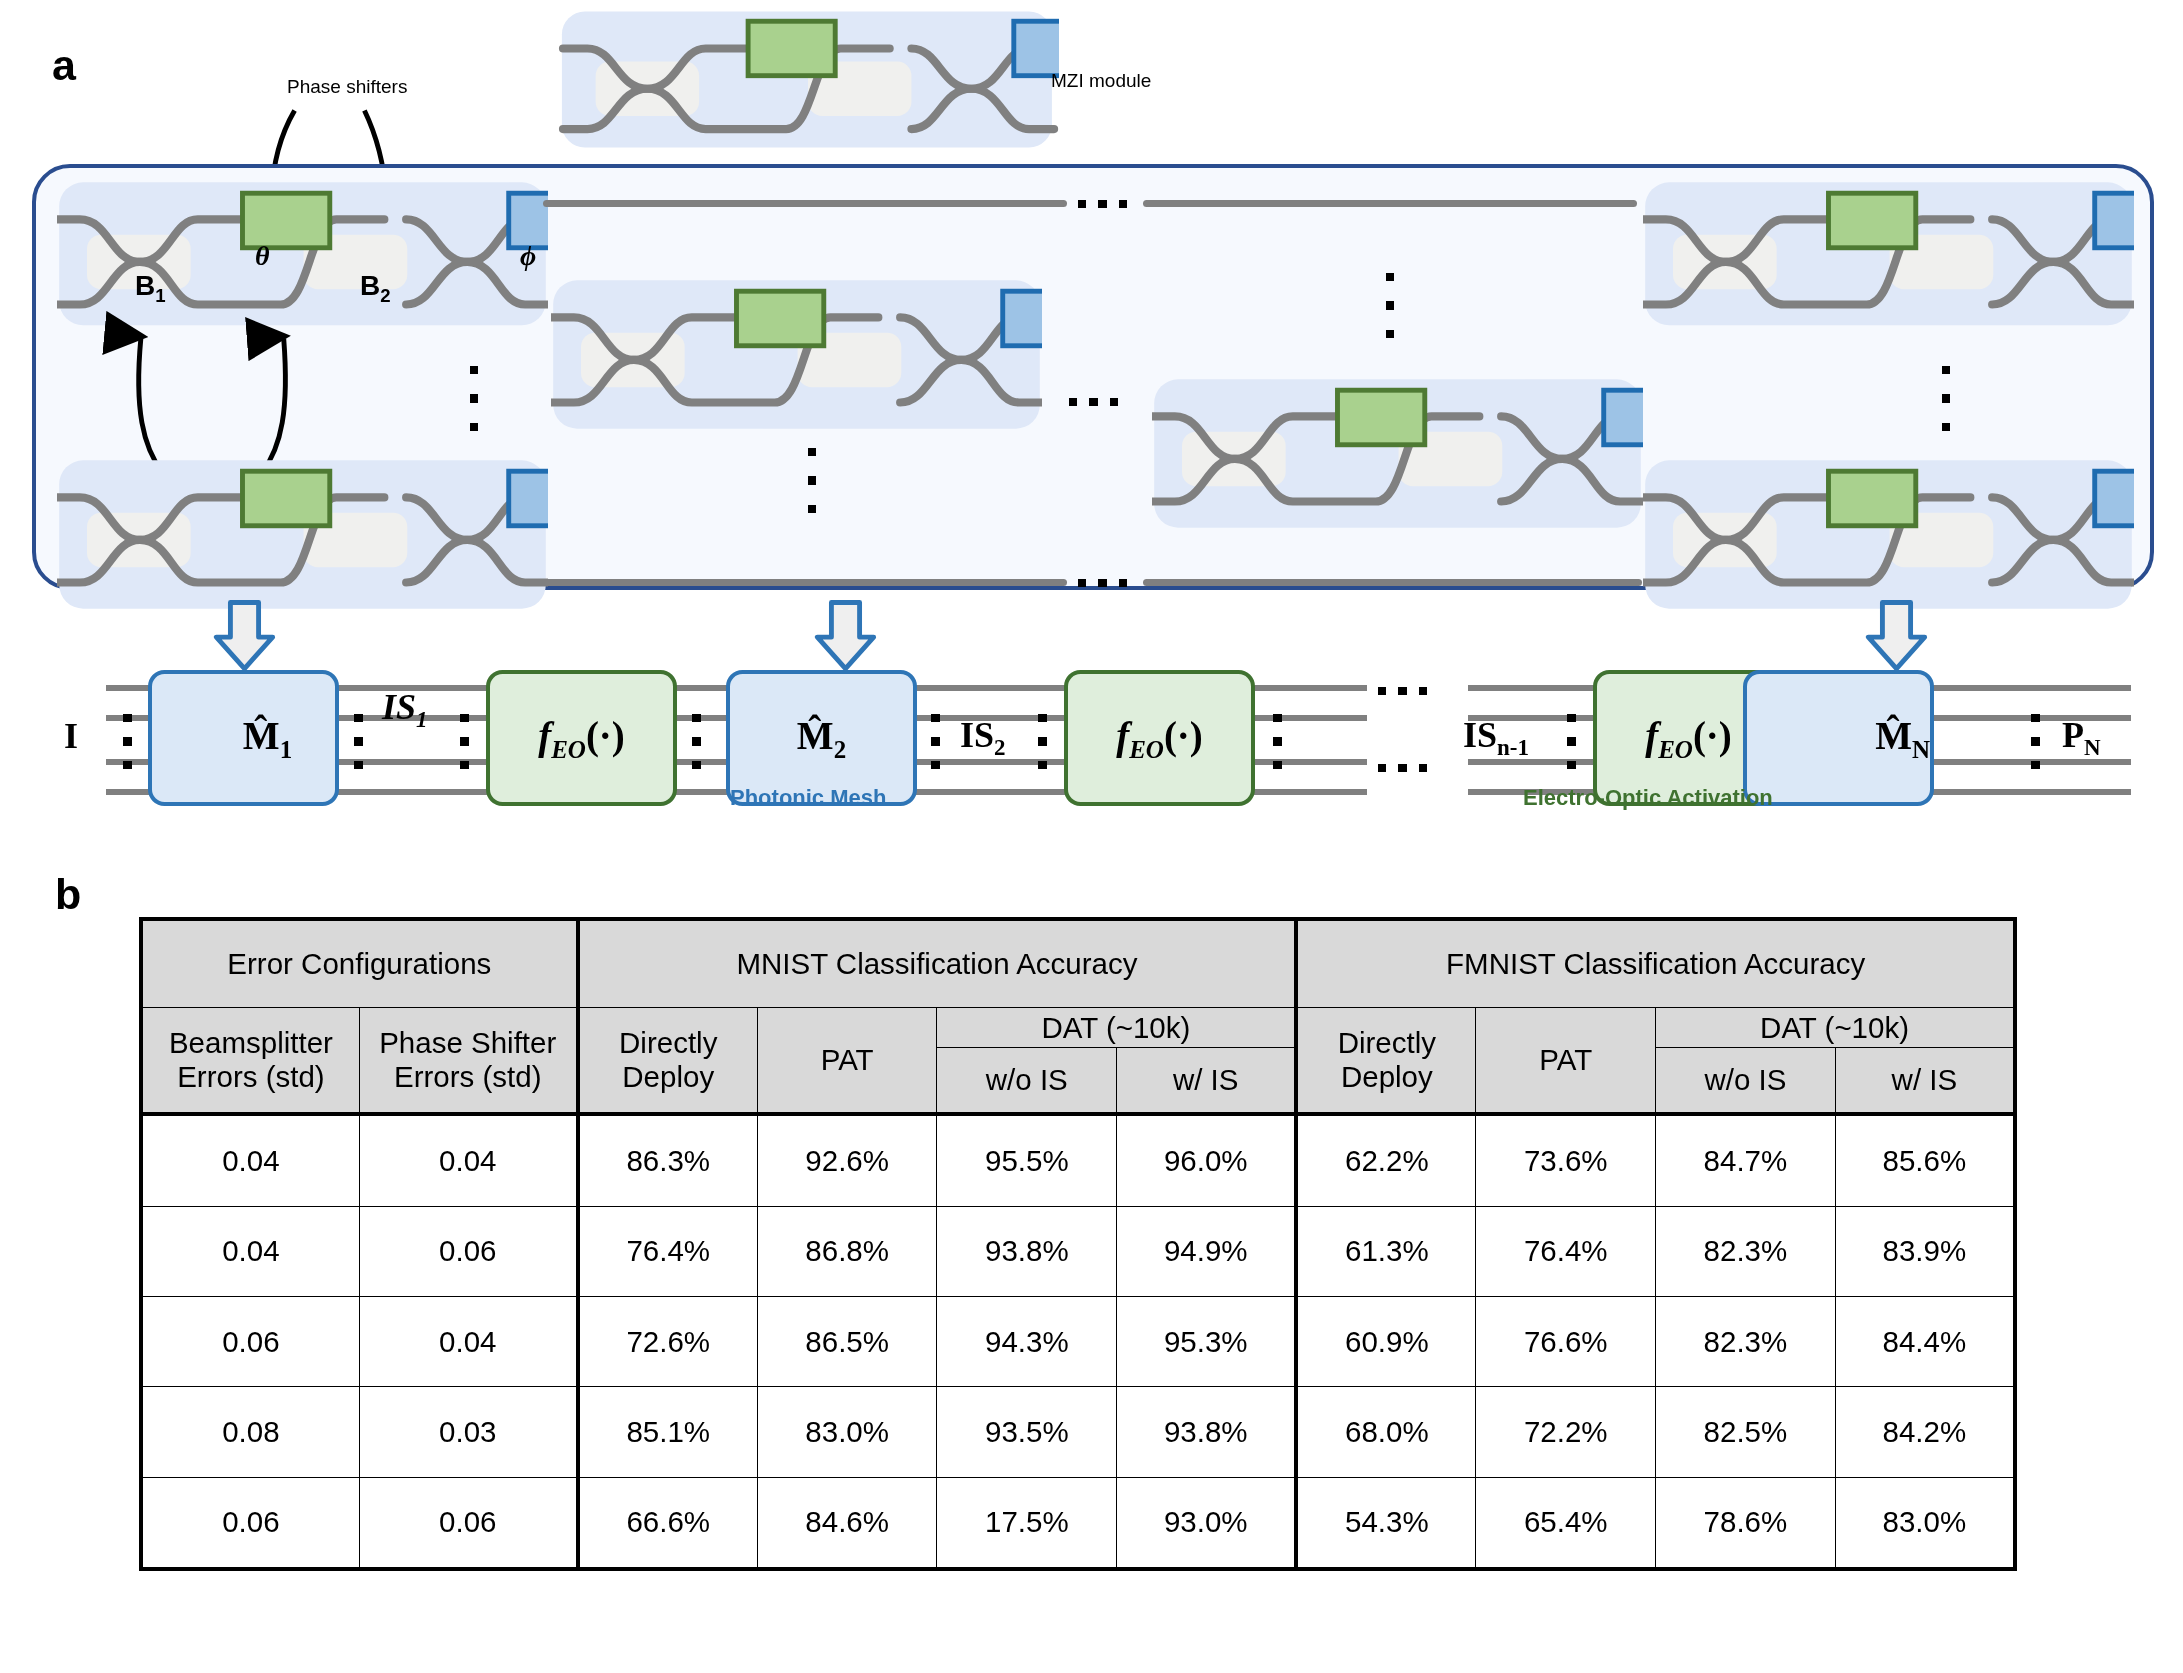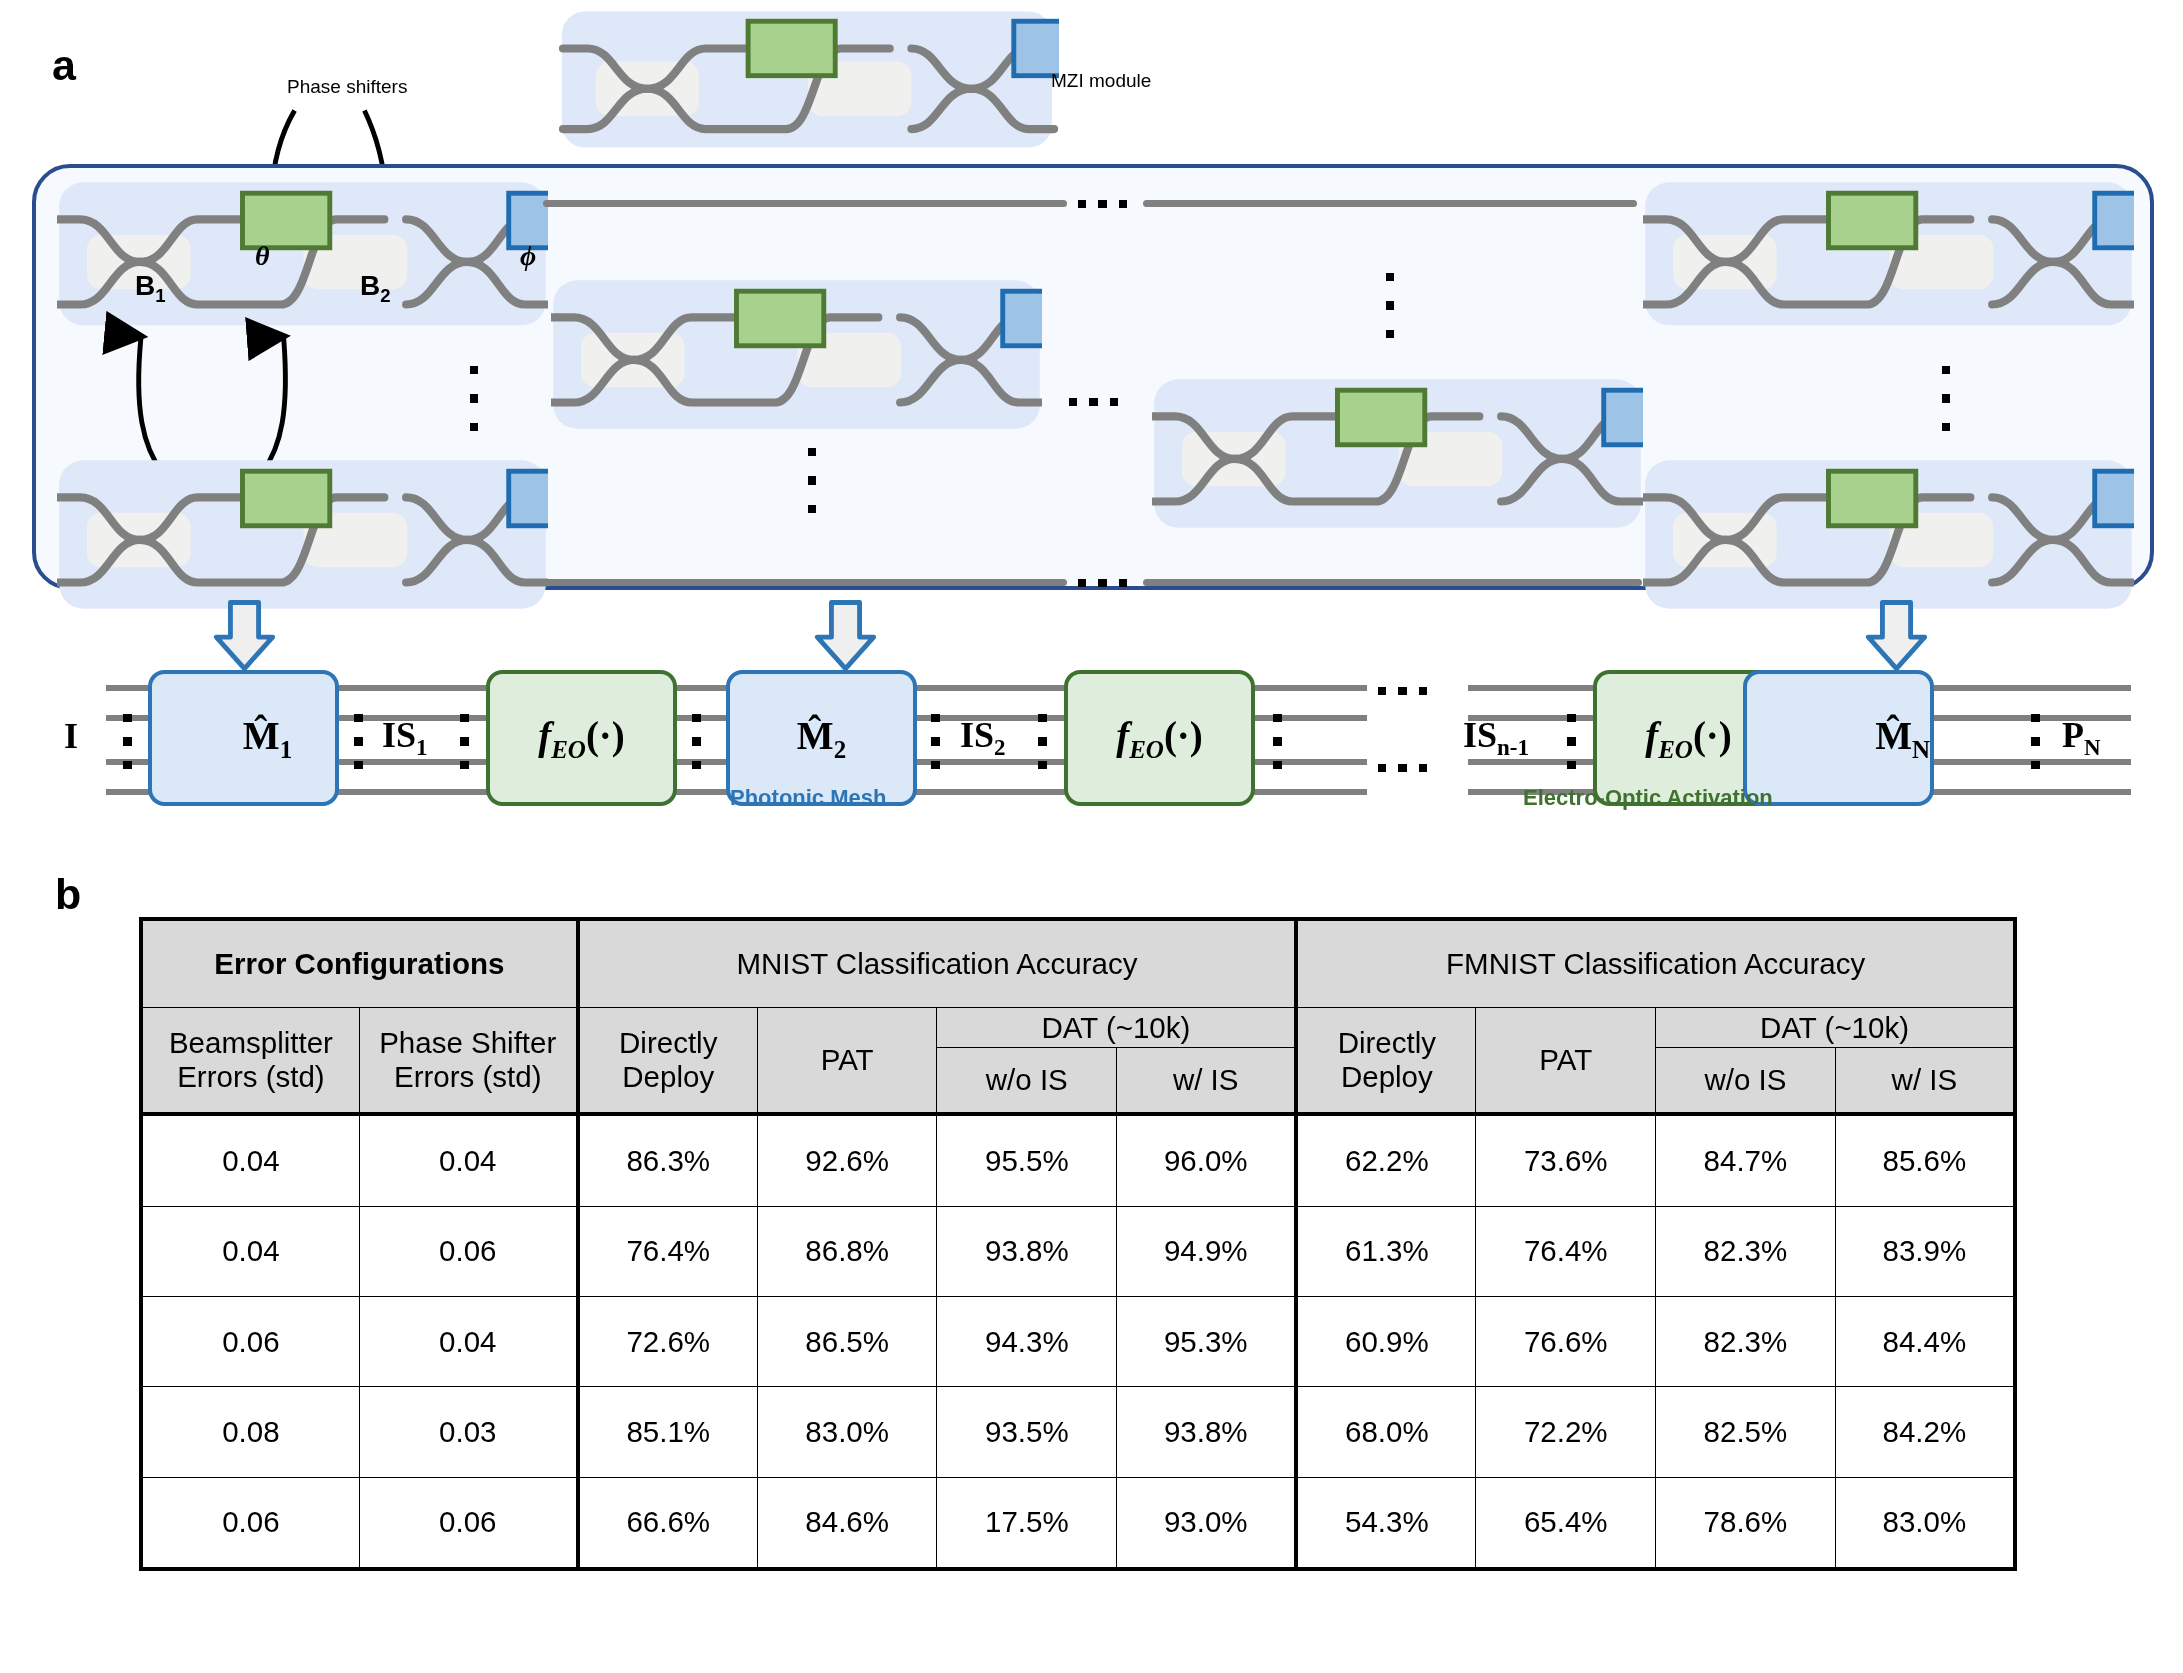--- a/index.html
+++ b/index.html
@@ -242,21 +242,21 @@
   </div>
 
 <div class="blk blk-m" style="left:148px;top:670px;width:191px;height:136px;padding-left:48px;">
   <span class="blk-txt">M̂<sub>1</sub></span>
 </div>
 <div class="vdots" style="left:355px;top:714px;width:7px;height:55px;">
     <i></i>
     <i></i>
     <i></i>
   </div>
-<div class="abs io-txt" style="left:382px;top:714px;"><span>IS</span><sub>1</sub></div>
+<div class="abs io-txt" style="left:382px;top:686px;font-style:italic;"><span>IS</span><sub>1</sub></div>
 <div class="vdots" style="left:461px;top:714px;width:7px;height:55px;">
     <i></i>
     <i></i>
     <i></i>
   </div>
 
 <div class="blk blk-f" style="left:486px;top:670px;width:191px;height:136px;">
   <span class="blk-txt" style="font-style:italic;"><span>f</span><sub>EO</sub><span style="font-style:normal;">(·)</span></span>
 </div>
 <div class="vdots" style="left:693px;top:714px;width:7px;height:55px;">
@@ -339,21 +339,21 @@
       <col style="width:7.9%">
       <col style="width:7.9%">
       <col style="width:7.9%">
     <col style="width:7.9%">
       <col style="width:7.9%">
       <col style="width:7.9%">
       <col style="width:7.9%">
   </colgroup>
   <tbody>
       <tr>
-    <td class="hd thick-l thick-t thick-r" colspan="2" style="height:82px;font-weight:bold;">Error Configurations</td>
+    <td class="hd thick-l thick-t thick-r" colspan="2" style="height:82px;">Error Configurations</td>
     <td class="hd thick-t thick-r" colspan="4">MNIST Classification Accuracy</td>
     <td class="hd thick-t thick-r" colspan="4">FMNIST Classification Accuracy</td>
   </tr>
   <tr>
     <td class="hd thick-l" rowspan="2" style="height:65px;">
       <div>Beamsplitter</div>
       <div>Errors (std)</div>
     </td>
     <td class="hd thick-r" rowspan="2">
       <div>Phase Shifter</div>

